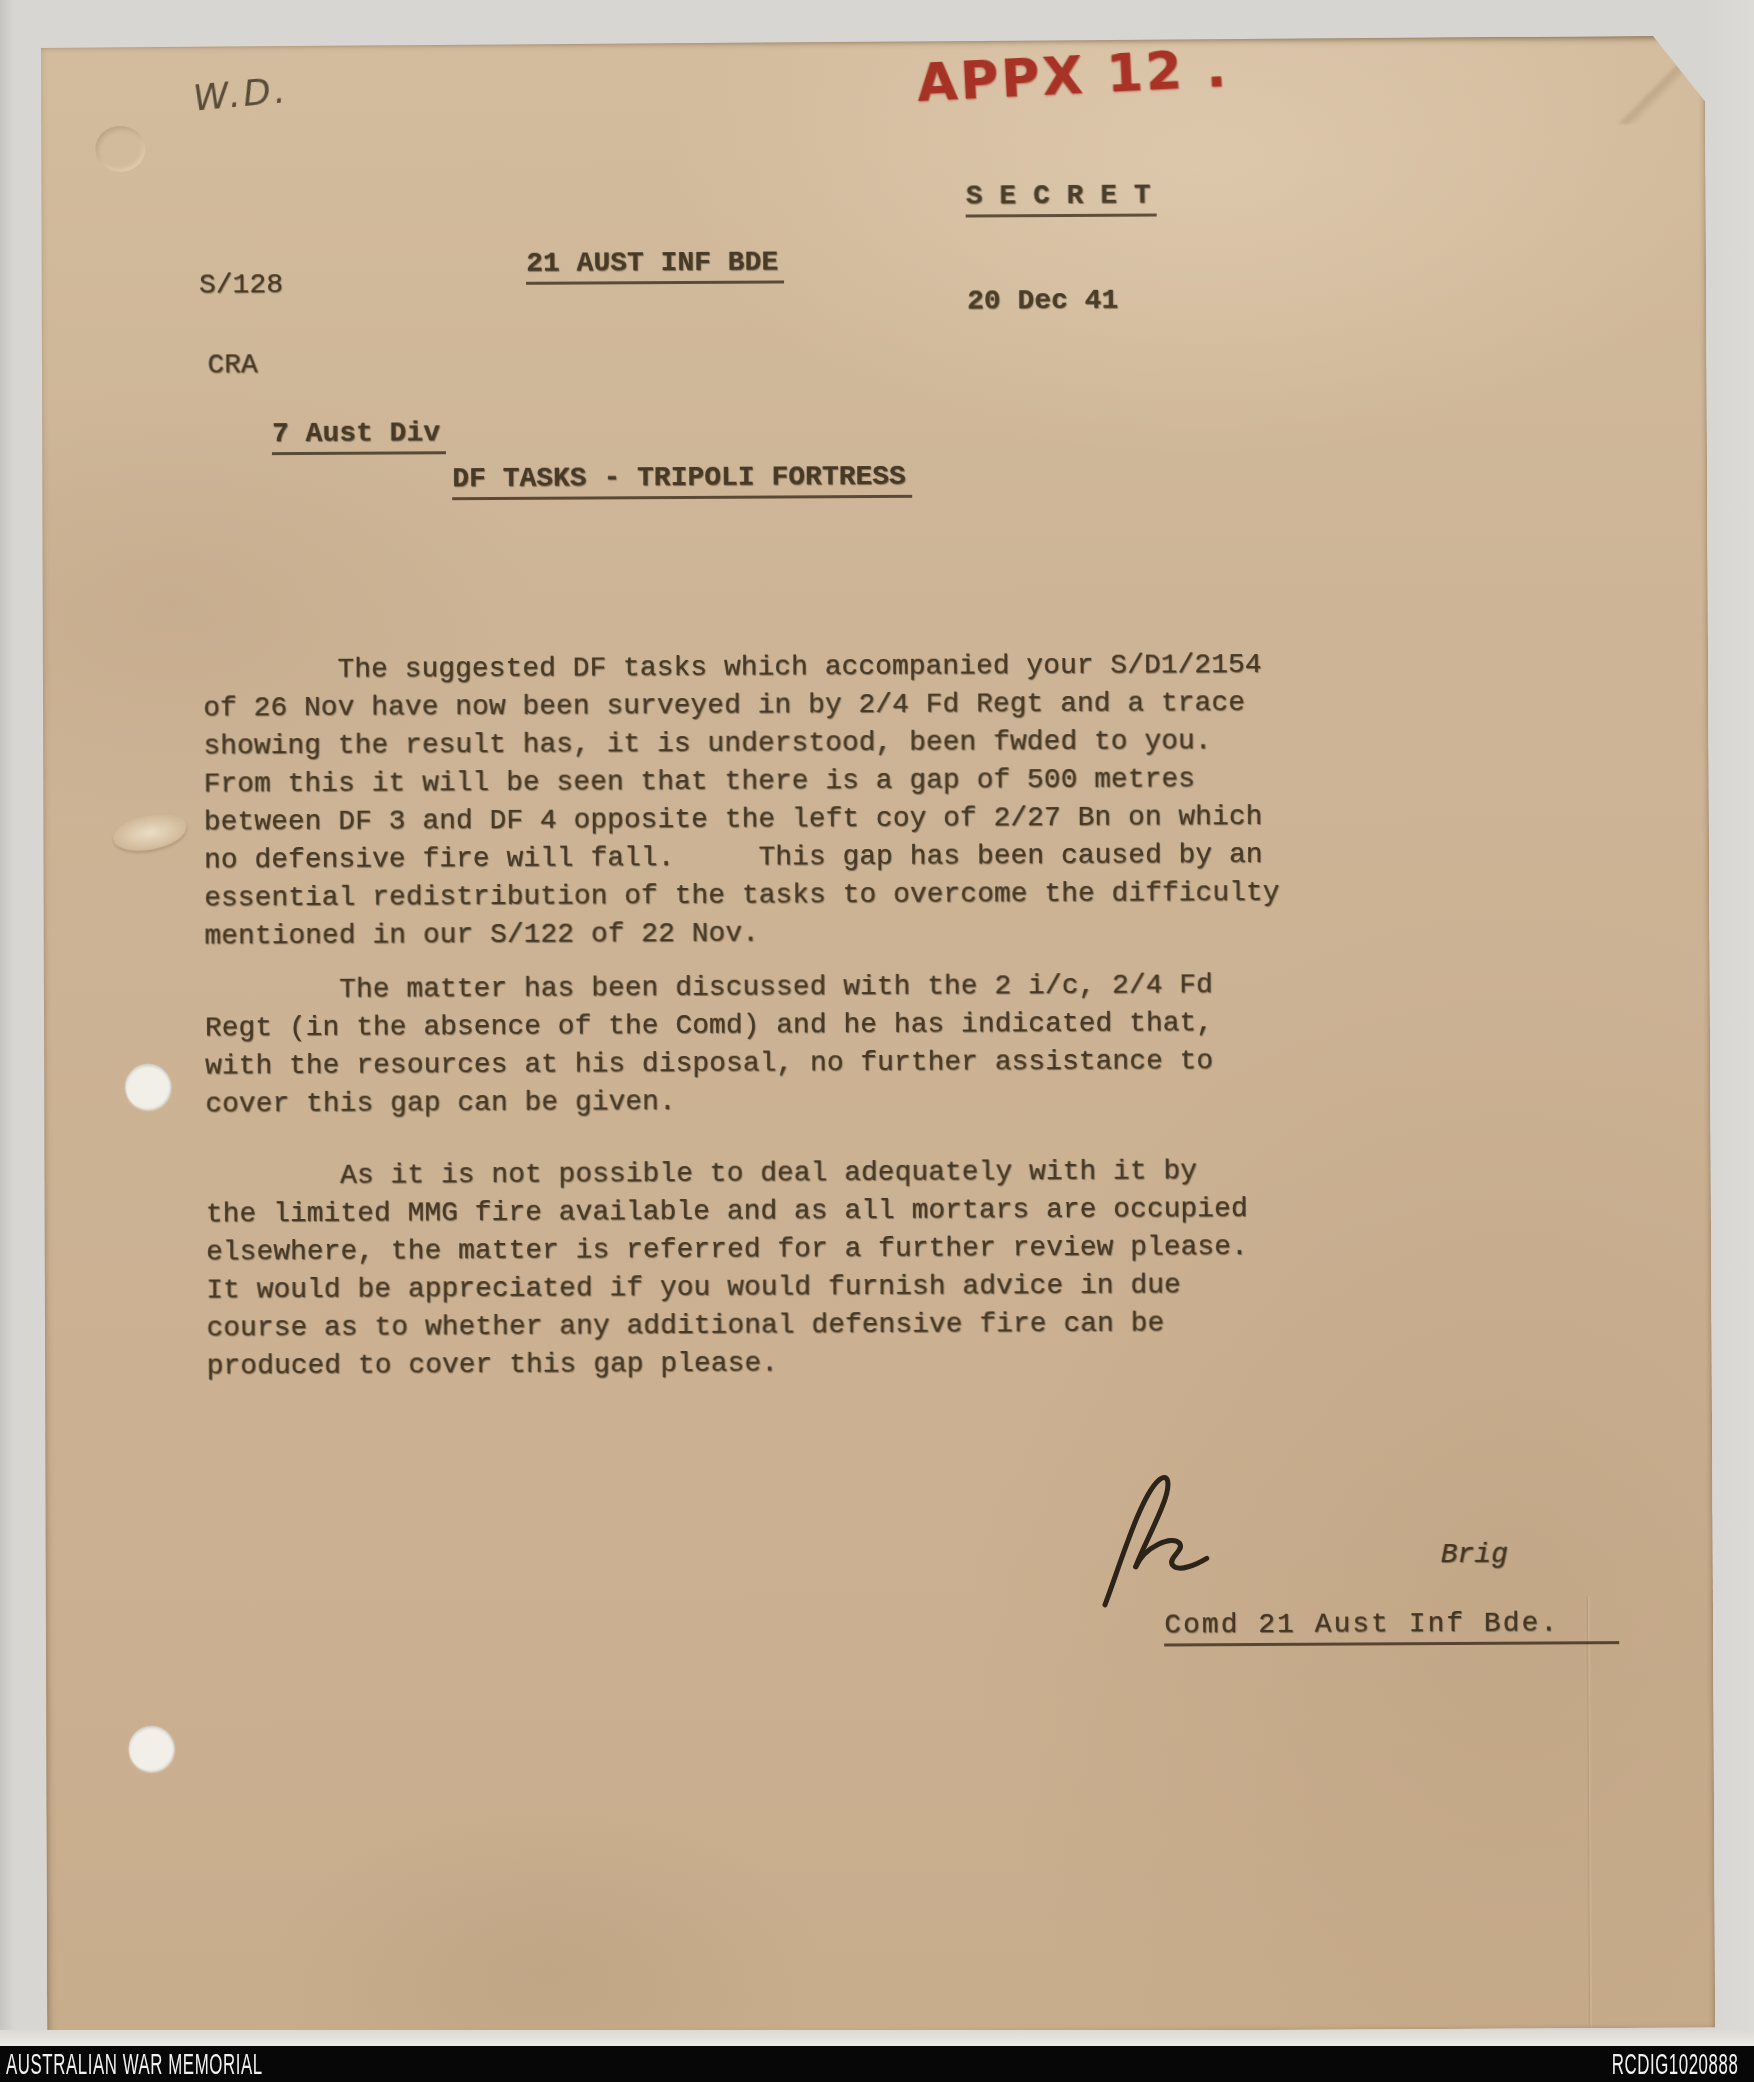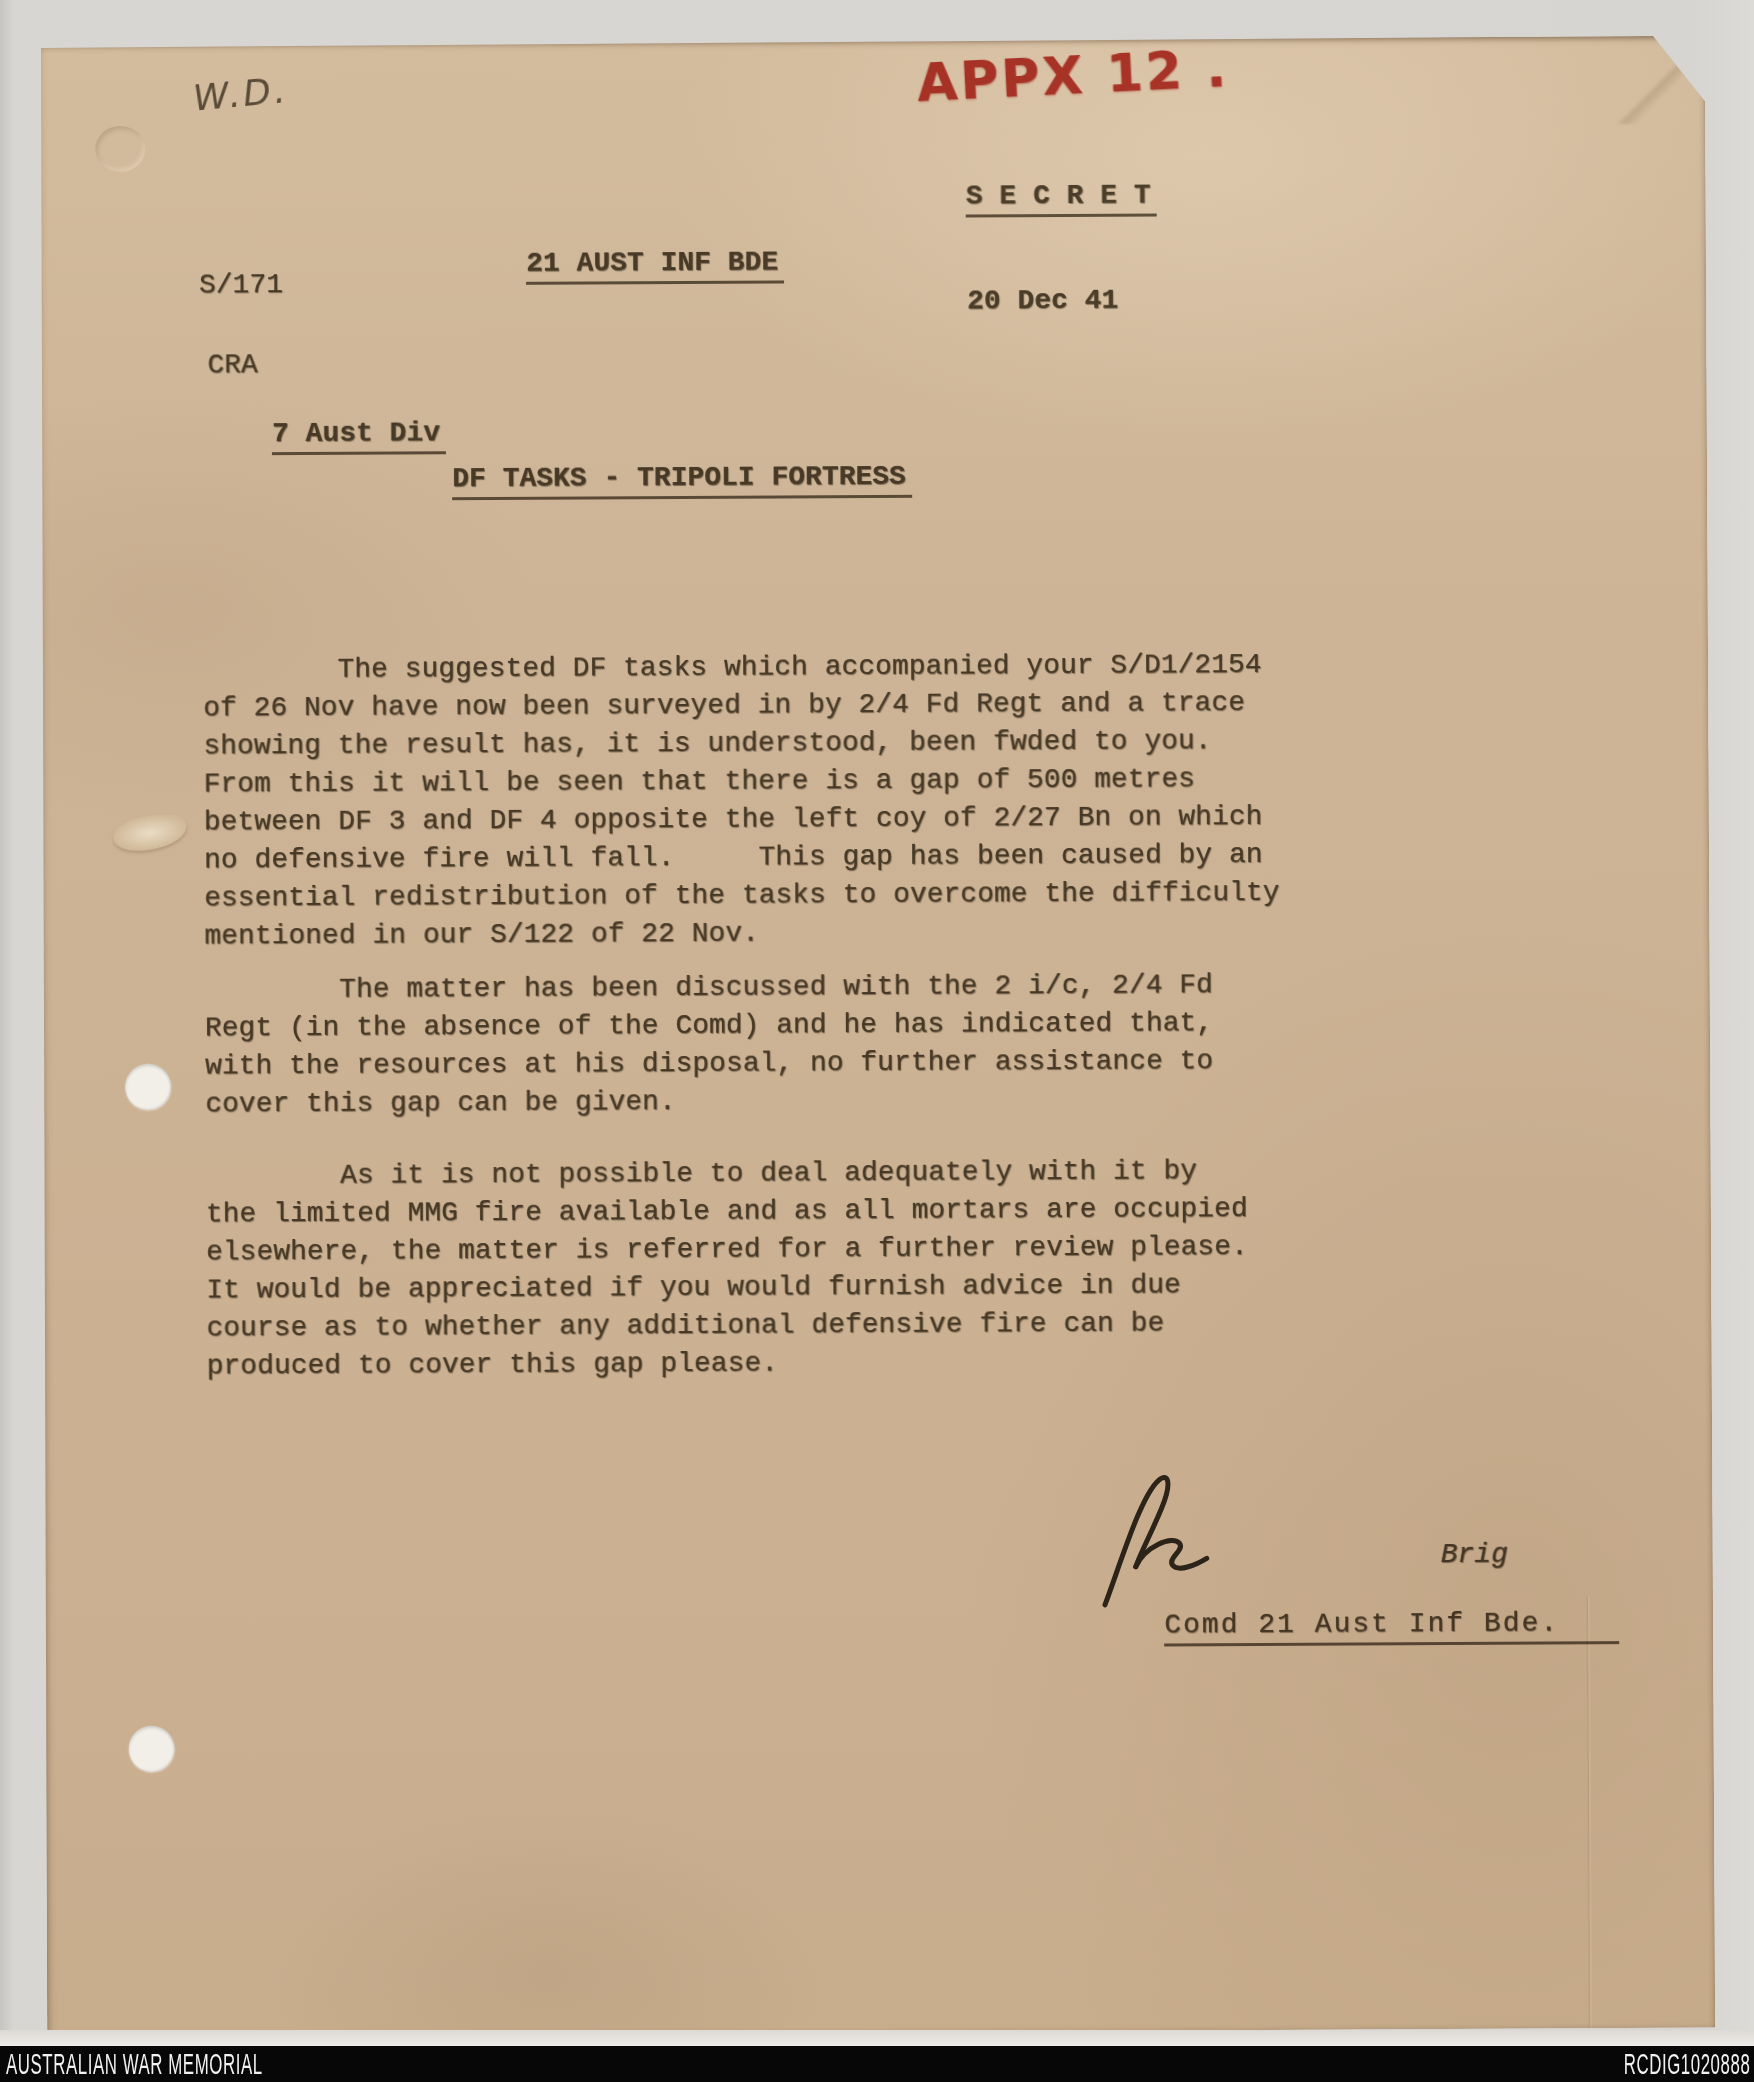--- a/index.html
+++ b/index.html
@@ -82,21 +82,21 @@
     background:linear-gradient(135deg,transparent 45%,rgba(100,75,45,.18) 50%,transparent 60%);
     filter:blur(1px);
   }
   
   .sig{position:absolute;left:1038px;top:1428px;mix-blend-mode:multiply;}
   
   .platen-strip{position:absolute;left:0;right:0;bottom:36px;height:16px;background:linear-gradient(180deg,#ddd9d4,#ecebe7);}
   .footer{
     position:absolute;left:0;right:0;bottom:0;height:36px;background:#070707;
     display:flex;justify-content:space-between;align-items:center;
-    padding:0 4px 0 6px;box-sizing:border-box;
+    padding:0 16px 0 6px;box-sizing:border-box;
   }
   .footer span{
     color:#f2f2f2;font-size:29px;letter-spacing:1px;line-height:36px;
     font-family:"Liberation Sans",sans-serif;font-weight:400;white-space:nowrap;
   }
   .footer .fl{transform:scaleX(0.58);transform-origin:left center;}
   .footer .fr{transform:scaleX(0.58);transform-origin:right center;}
 </style>
 </head>
 <body>
@@ -112,21 +112,21 @@
 
   <div class="pencil">W.D.</div>
   <div class="stamp">APPX 12 .</div>
 
   <div class="typed typed-b" style="left:861px;top:110px;">
     <span class="u">S E C R E T</span>
   </div>
   <div class="typed typed-b" style="left:421px;top:175px;">
     <span class="u">21 AUST INF BDE</span>
   </div>
-  <div class="typed" style="left:161px;top:226px;">S/171</div>
+  <div class="typed" style="left:161px;top:226px;">S/128</div>
   <div class="typed typed-b" style="left:929px;top:222px;margin-top:24px;">20 Dec 41</div>
 
   <div class="typed" style="left:169px;top:306px;">CRA</div>
   <div class="typed typed-b" style="left:166px;top:344px;">
     <span class="u">7 Aust Div</span>
   </div>
 
   <div class="typed typed-b" style="left:346px;top:390px;">
     <span class="u">DF TASKS - TRIPOLI FORTRESS</span>
   </div>

